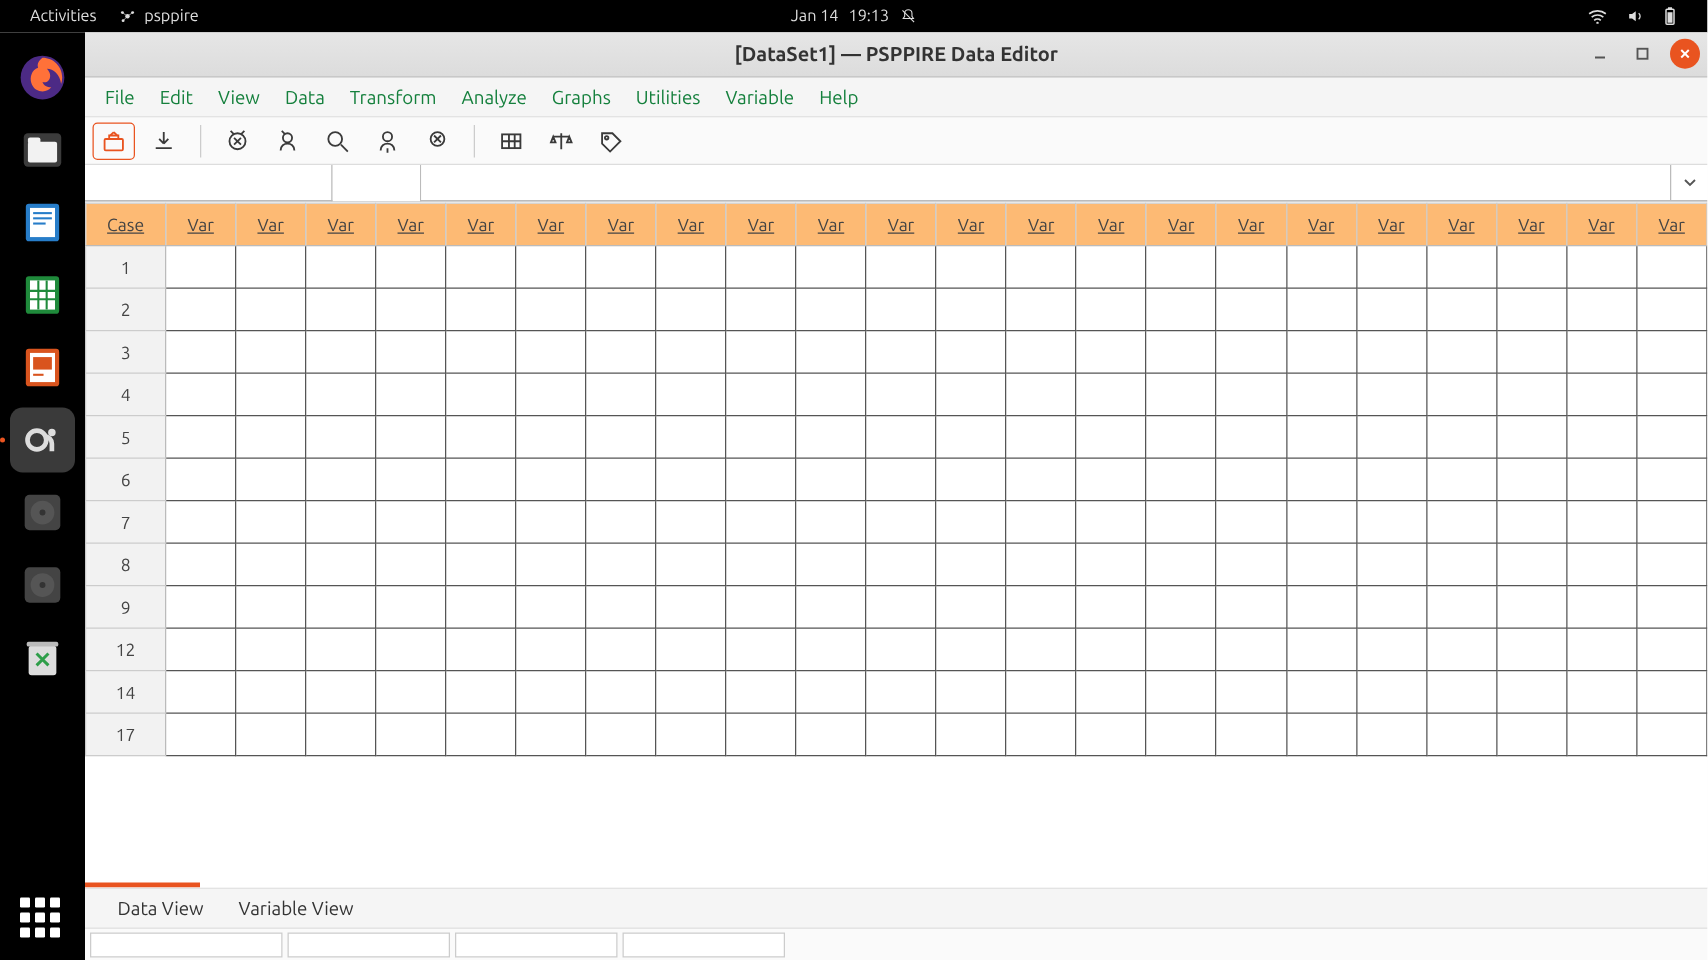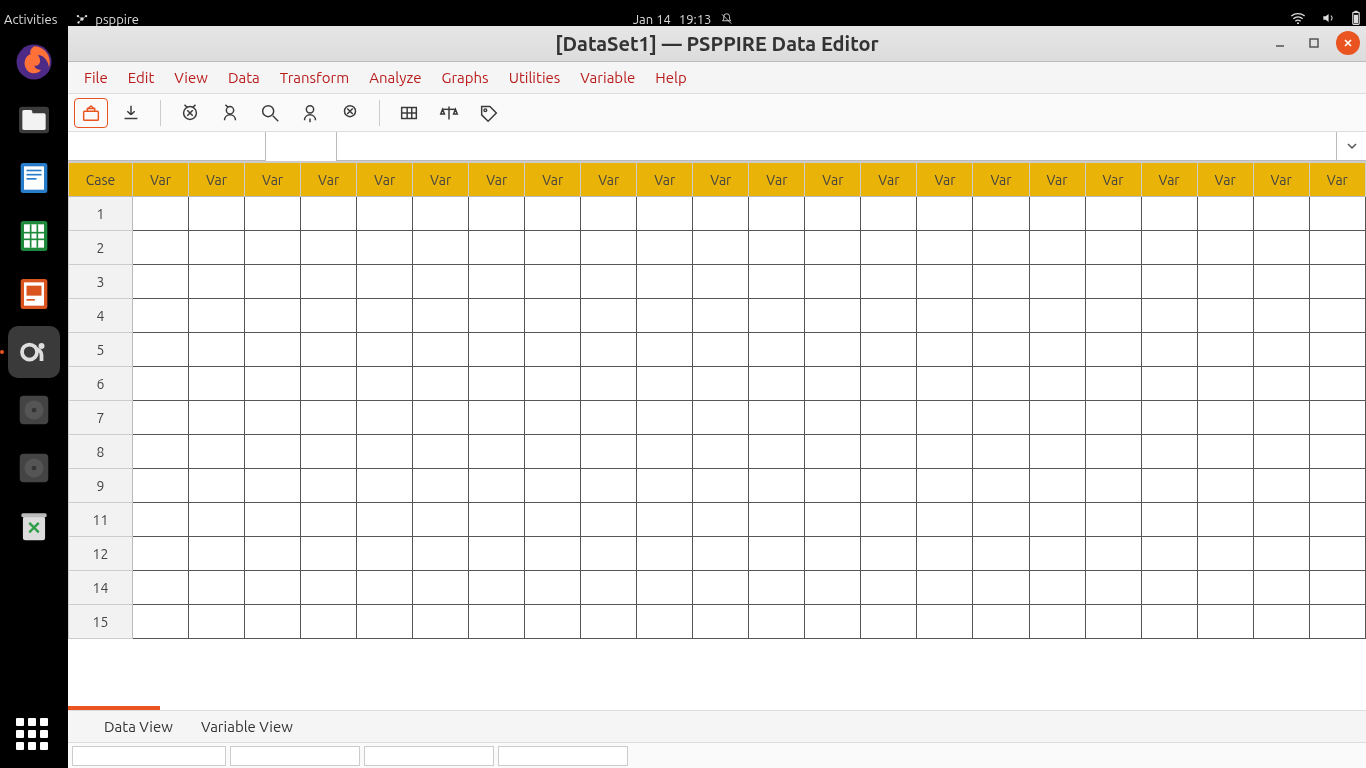--- a/index.html
+++ b/index.html
@@ -1,67 +1,67 @@
 <!DOCTYPE html>
 <html><head>
 <meta charset="utf-8">
 <style>
 * { box-sizing: border-box; margin:0; padding:0; font-family: Ubuntu, "Segoe UI", sans-serif; }
 html,body { width:1366px; height:768px; overflow:hidden; background:#fff; }
 
 
-.topbar { background:#000; color:#ddd; height:26px; display:flex; align-items:flex-end; font-size:13px; padding:0 4px; justify-content:space-between; }
+.topbar { background:#000; color:#ddd; height:26px; display:flex; align-items:center; font-size:13px; padding:0 24px; justify-content:space-between; }
 .topbar .left, .topbar .center, .topbar .right { display:flex; align-items:center; gap:18px; }
 .topbar .center { position:absolute; left:50%; transform:translateX(-50%); gap:8px;}
 .topbar .right { gap:14px; }
 .topbar svg { fill:#ddd; }
 
 
 .desktop { display:flex; height:742px; }
 .dock { width:68px; background:#000; display:flex; flex-direction:column; align-items:center; padding-top:10px; gap:6px; }
 .dock .launcher { width:52px; height:52px; border-radius:10px; display:flex; align-items:center; justify-content:center; position:relative;}
 .dock .launcher.active::before { content:""; position:absolute; left:-8px; top:50%; transform:translateY(-50%); width:4px; height:4px; background:#E95420; border-radius:50%; }
 .dock .spacer { flex:1; }
 .dock .apps-grid { width:36px; height:36px; display:grid; grid-template-columns:repeat(3,8px); grid-template-rows:repeat(3,8px); gap:4px; margin-bottom:14px;}
 .dock .apps-grid span { background:#fff; border-radius:1px; }
 
 
 .window { flex:1; display:flex; flex-direction:column; background:#fafafa; }
-.titlebar { height:36px; background:linear-gradient(#e6e6e6,#dcdcdc); display:flex; align-items:center; justify-content:center; position:relative; border-bottom:1px solid #bbb; font-size:20px; font-weight:bold; color:#333;}
+.titlebar { height:36px; background:linear-gradient(#e6e6e6,#dcdcdc); display:flex; align-items:center; justify-content:center; position:relative; border-bottom:1px solid #bbb; font-size:16px; font-weight:bold; color:#333;}
 .titlebar .win-controls { position:absolute; right:6px; top:5px; display:flex; gap:10px; align-items:center;}
 .titlebar .win-controls .wc { width:24px; height:24px; border-radius:50%; display:flex; align-items:center; justify-content:center;}
 .titlebar .win-controls .close { background:#E95420; }
 .titlebar .win-controls svg { width:12px; height:12px; }
 
-.menubar { height:32px; background:#f5f5f5; display:flex; align-items:center; gap:4px; padding:0 8px; font-size:15px; color:#b91c1c; border-bottom:1px solid #ddd;}
+.menubar { height:32px; background:#f5f5f5; display:flex; align-items:center; gap:4px; padding:0 8px; font-size:15px; color:#15803d; border-bottom:1px solid #ddd;}
 .menubar .menu { padding:4px 8px; }
 
 .toolbar { height:38px; background:#fafafa; display:flex; align-items:center; gap:6px; padding:0 6px; border-bottom:1px solid #ddd;}
 .toolbar .sep { width:1px; height:26px; background:#ccc; margin:0 6px;}
 .toolbar .tb { width:34px; height:30px; display:flex; align-items:center; justify-content:center; border-radius:4px; color:#3a3a3a; }
 .toolbar .tb.active { border:1px solid #E95420; color:#E95420;}
 .toolbar svg { width:22px; height:22px; stroke:#3a3a3a; fill:none; stroke-width:1.6;}
 .toolbar .tb.active svg { stroke:#E95420; }
 
 .formula-row { height:30px; display:flex; border-bottom:1px solid #ccc; background:#fff;}
 .formula-row .nameb { width:198px; border:1px solid #bbb; border-top:none; border-left:none; }
 .formula-row .formula { flex:1; border:1px solid #bbb; border-top:none; border-right:none; display:flex;}
 .formula-row .formula input { flex:1; border:none; padding:0 6px; font-size:14px; outline:none; background:#fff;}
 .formula-row .dd { width:30px; border-left:1px solid #bbb; display:flex; align-items:center; justify-content:center;}
 
 .grid-wrap { flex:1; overflow:hidden; background:#fff; position:relative;}
 table.sheet { border-collapse:collapse; width:100%; }
 table.sheet th, table.sheet td { border:1px solid #555; height:34px; font-size:14px; color:#444; text-align:center; font-weight:normal;}
-table.sheet thead th { background:#eab308; border:1px solid #ccc; border-bottom:1px solid #bbb;}
+table.sheet thead th { background:#fdba74; border:1px solid #ccc; border-bottom:1px solid #bbb;text-decoration:underline;}
 table.sheet tbody th { background:#f2f2f2; width:64px; border:1px solid #ccc; border-right:1px solid #bbb;}
 table.sheet thead th:first-child { width:64px; }
 table.sheet td { min-width:56px; background:#fff;}
 .grid-scroll-indicator { position:absolute; left:0; bottom:0; height:4px; width:92px; background:#E95420; }
 
-.tabs { height:32px; background:#f5f5f5; display:flex; align-items:center; padding:0 36px; gap:28px; font-size:15px; color:#333; border-top:1px solid #ddd;}
+.tabs { height:32px; background:#f5f5f5; display:flex; align-items:center; padding:0 26px; gap:28px; font-size:15px; color:#333; border-top:1px solid #ddd;}
 .statusbar { height:26px; background:#fafafa; display:flex; align-items:center; padding:0 4px; border-top:1px solid #ddd;}
 .statusbar .cell { height:20px; border:1px solid #ccc; background:#fff; margin-right:4px;}
 .statusbar .cell:nth-child(1){width:154px;}
 .statusbar .cell:nth-child(2){width:130px;}
 .statusbar .cell:nth-child(3){width:130px;}
 .statusbar .cell:nth-child(4){width:130px;}
 
 </style>
 </head>
 <body>
@@ -562,45 +562,20 @@
               <td></td>
               <td></td>
               <td></td>
               <td></td>
               <td></td>
               <td></td>
               <td></td>
               <td></td>
             </tr>
             <tr>
-              <th>11</th>
-              <td></td>
-              <td></td>
-              <td></td>
-              <td></td>
-              <td></td>
-              <td></td>
-              <td></td>
-              <td></td>
-              <td></td>
-              <td></td>
-              <td></td>
-              <td></td>
-              <td></td>
-              <td></td>
-              <td></td>
-              <td></td>
-              <td></td>
-              <td></td>
-              <td></td>
-              <td></td>
-              <td></td>
-              <td></td>
-            </tr>
-            <tr>
               <th>12</th>
               <td></td>
               <td></td>
               <td></td>
               <td></td>
               <td></td>
               <td></td>
               <td></td>
               <td></td>
               <td></td>
@@ -637,21 +612,21 @@
               <td></td>
               <td></td>
               <td></td>
               <td></td>
               <td></td>
               <td></td>
               <td></td>
               <td></td>
             </tr>
             <tr>
-              <th>15</th>
+              <th>17</th>
               <td></td>
               <td></td>
               <td></td>
               <td></td>
               <td></td>
               <td></td>
               <td></td>
               <td></td>
               <td></td>
               <td></td>

